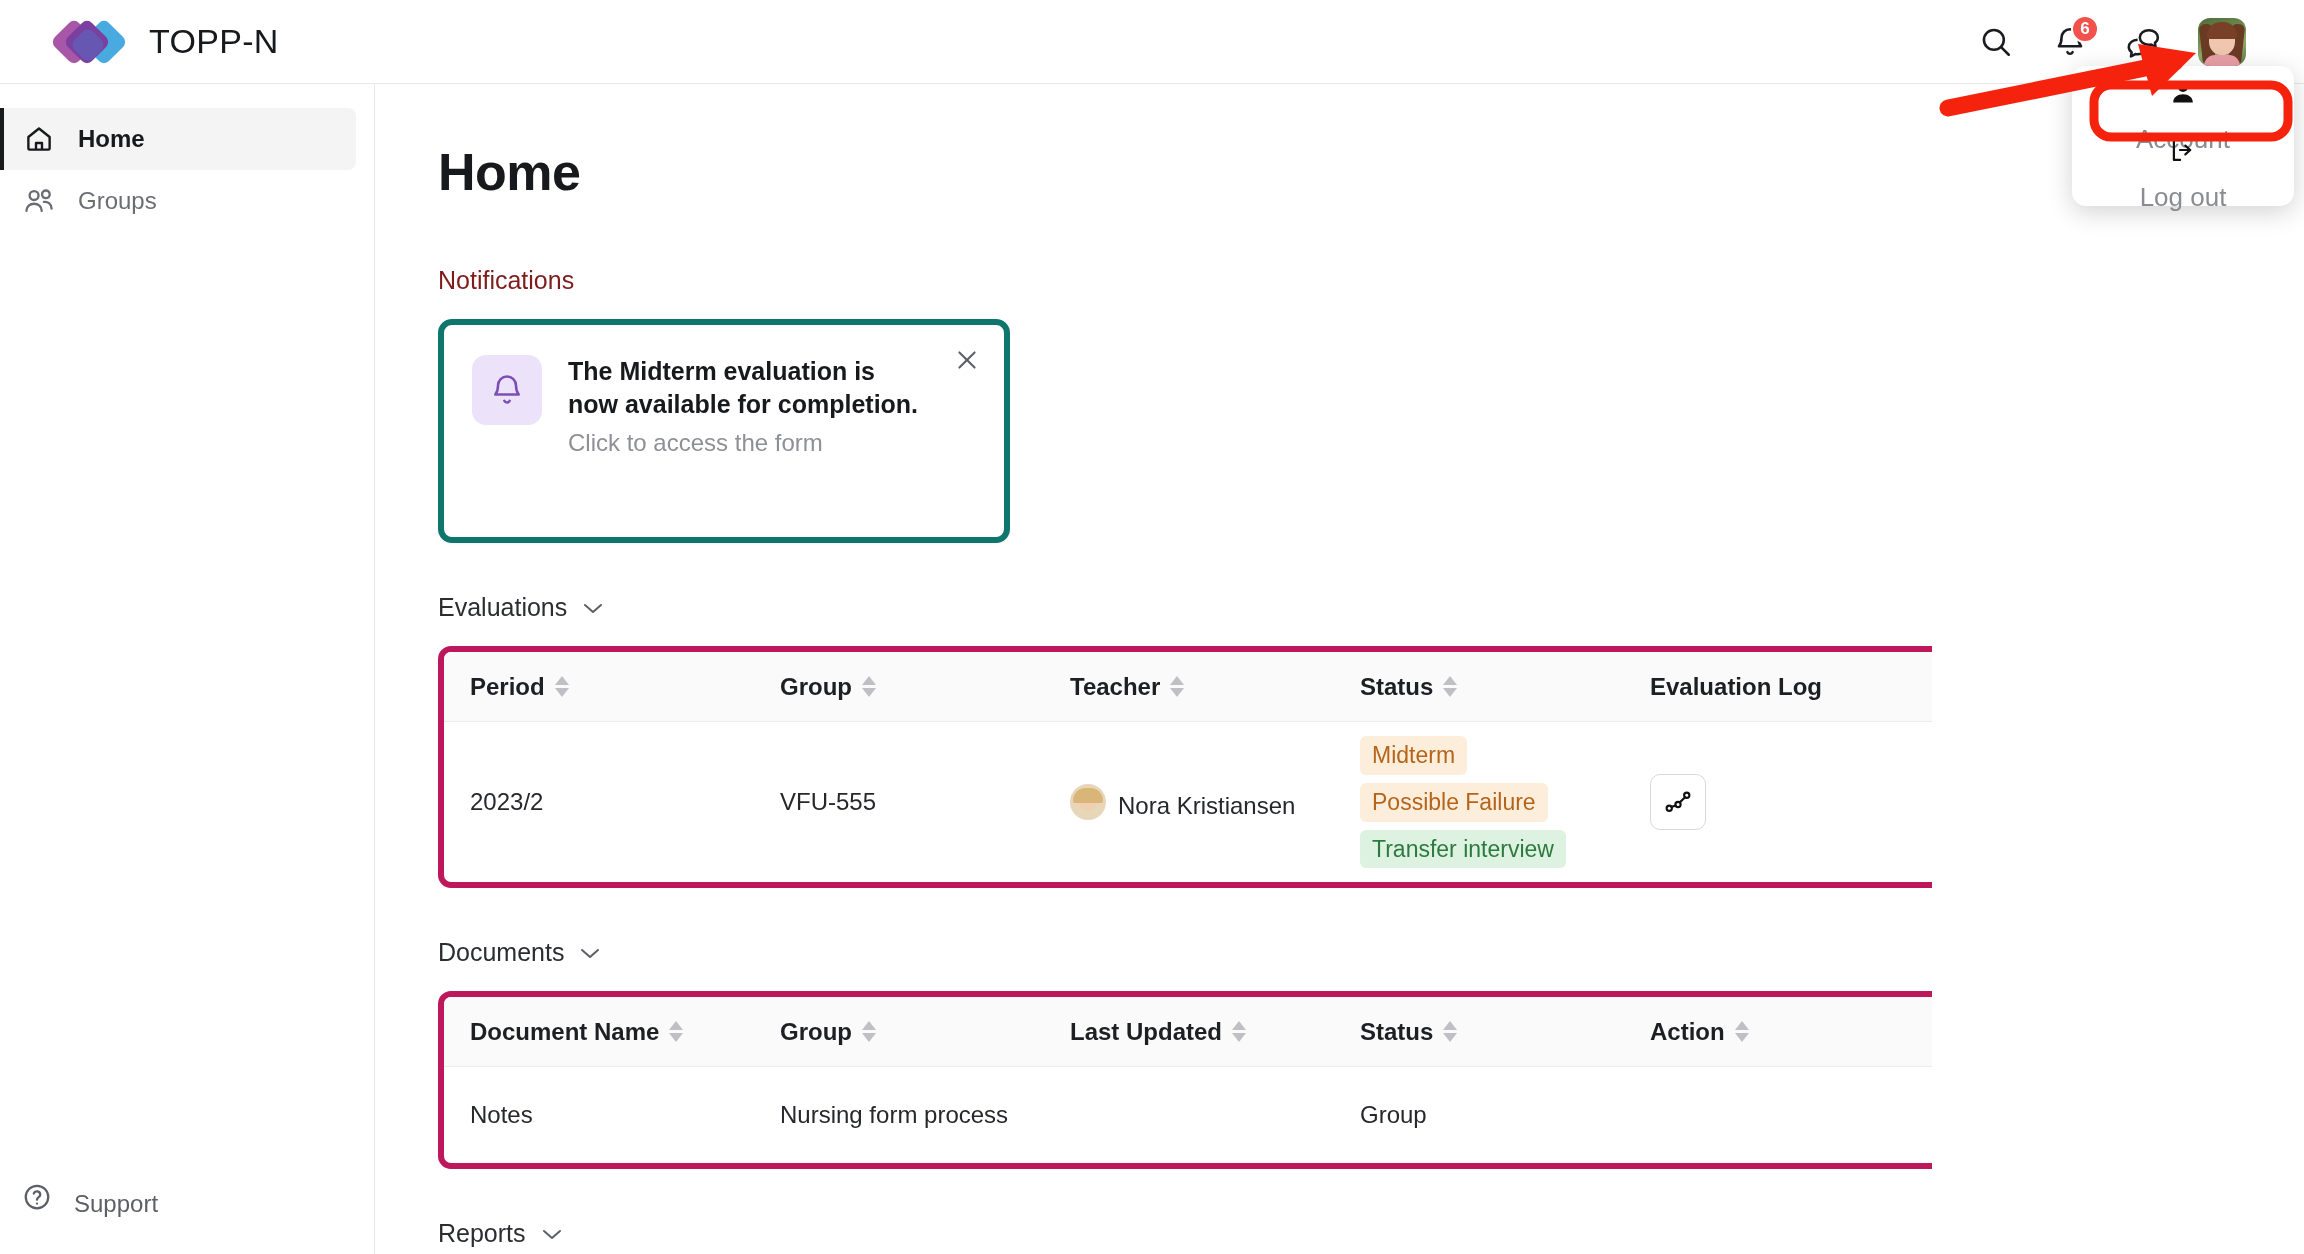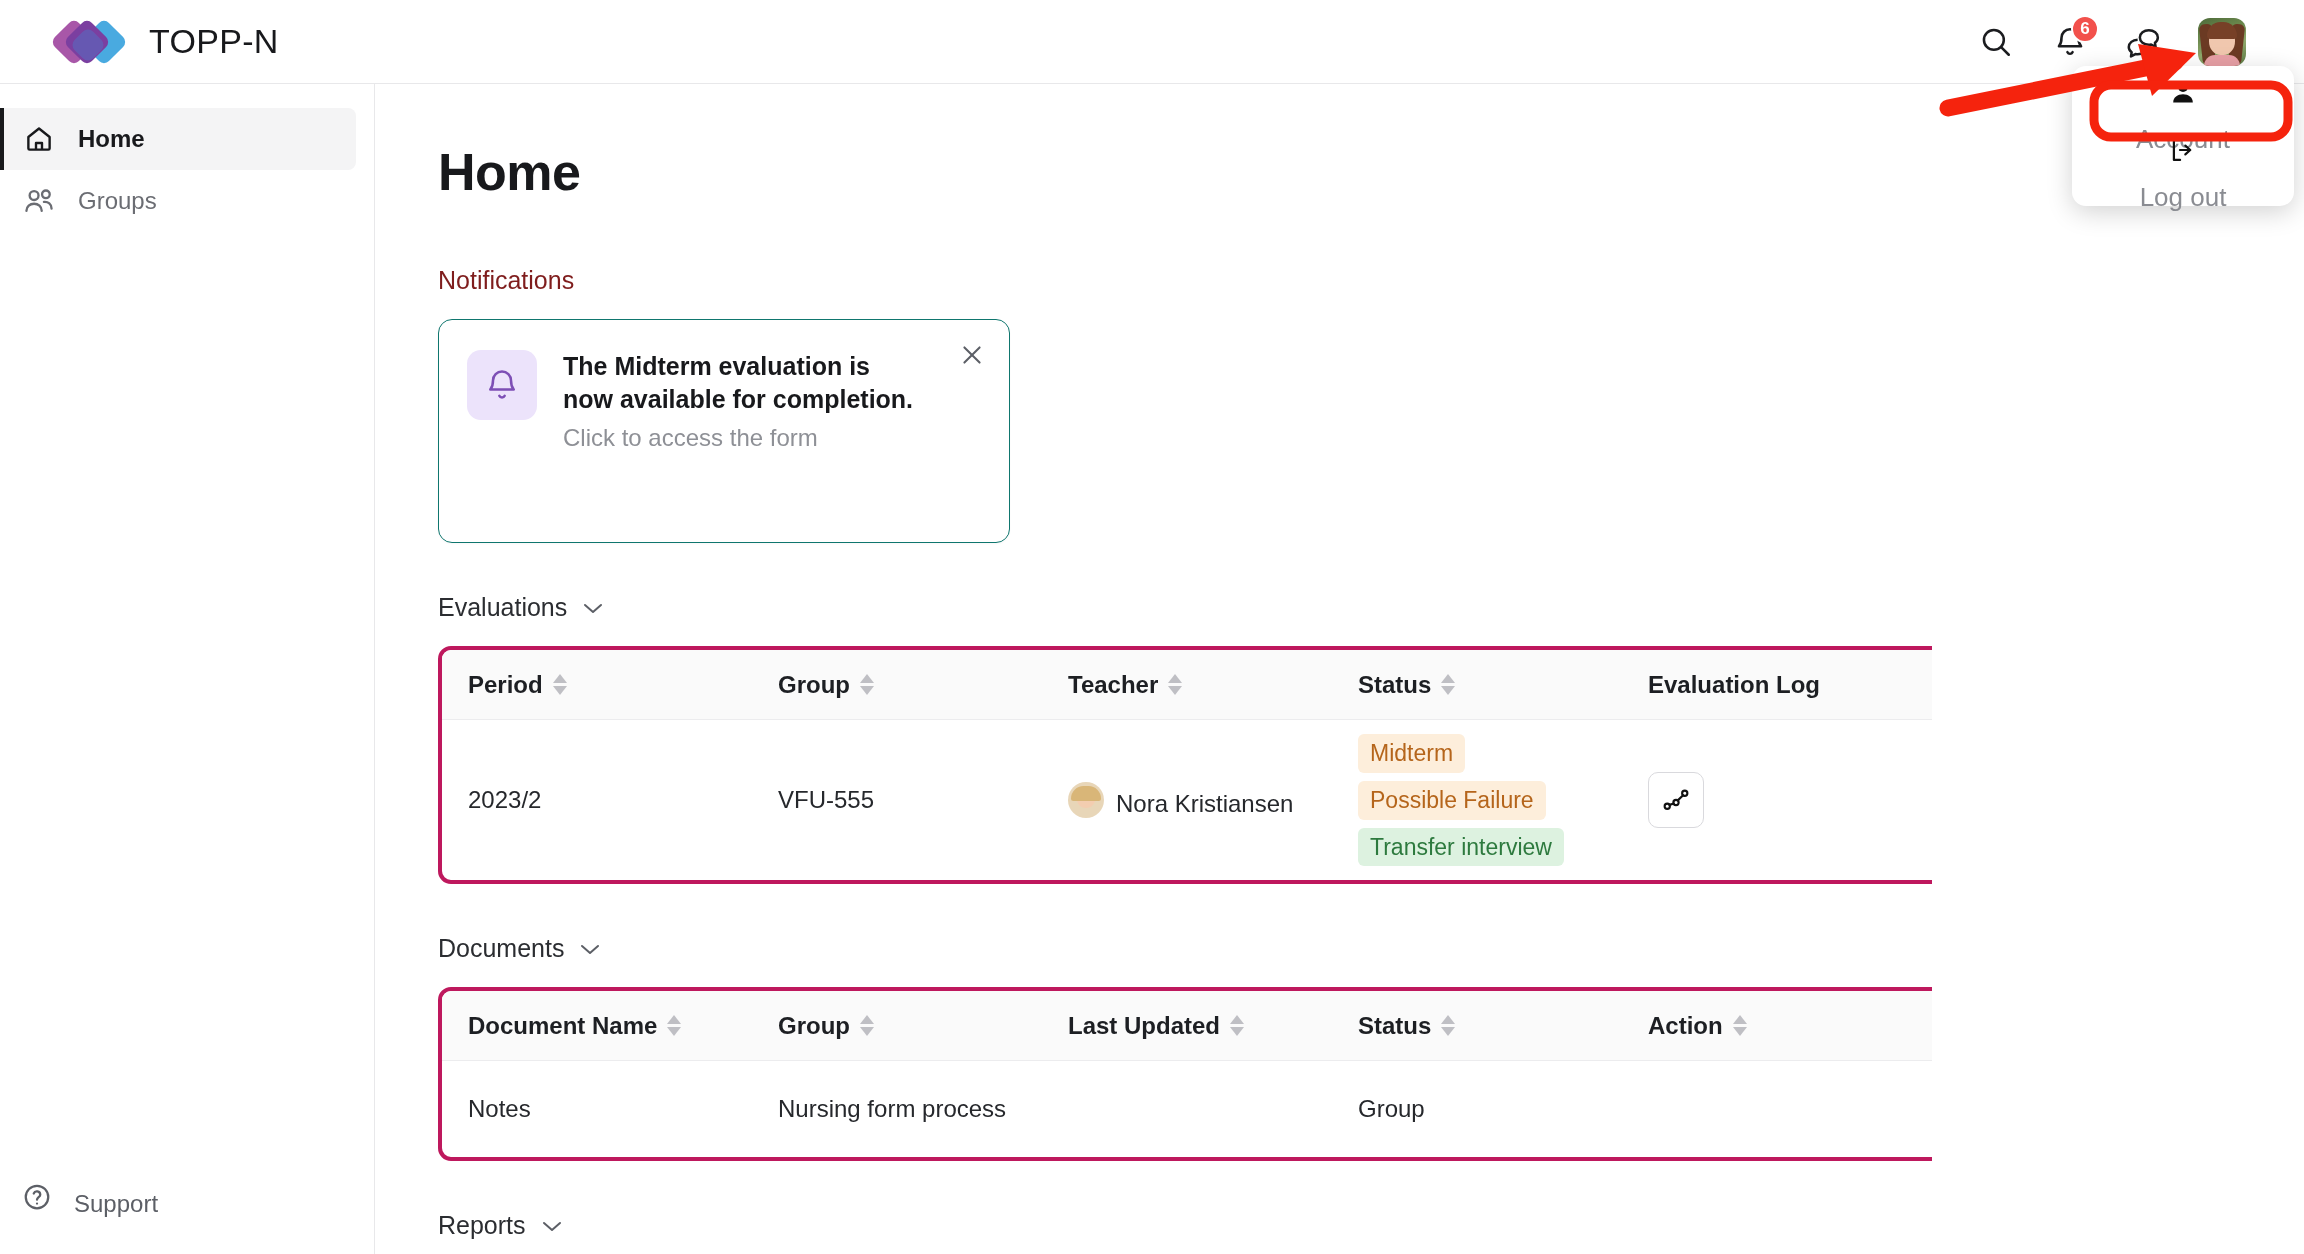--- a/index.html
+++ b/index.html
@@ -99,40 +99,40 @@
   .section-label { font-size: 25px; color: #7f1d1d; margin-top: 64px; }
   .section-head {
     display: flex; align-items: center; gap: 14px; margin-top: 50px;
     font-size: 25px; color: #2b2d31; cursor: pointer; width: fit-content;
   }
   .chev { display: inline-block; }
 
   
   .notif-card {
     margin-top: 24px; width: 572px; height: 224px;
-    border: 1px solid #0f766e; border-radius: 14px; background: #fff;
+    border: 6px solid #0f766e; border-radius: 14px; background: #fff;
     position: relative; padding: 30px 28px;
     box-shadow: 0 1px 2px rgba(0,0,0,.03);
   }
   .notif-inner { display: flex; gap: 26px; }
   .bellbox {
     width: 70px; height: 70px; border-radius: 14px; background: #ece3fb;
     display: flex; align-items: center; justify-content: center; flex: none;
   }
   .notif-title { font-size: 25px; font-weight: 700; line-height: 1.32; color: #18191c; max-width: 360px; }
   .notif-sub { margin-top: 8px; font-size: 24px; color: #8e9096; }
   .close-x {
     position: absolute; top: 18px; right: 20px; width: 34px; height: 34px;
     display: flex; align-items: center; justify-content: center; cursor: pointer; color: #5c5f66;
   }
 
   
   .table {
     margin-top: 24px; width: 1805px;
-    border: 4px solid #be185d; border-radius: 13px; overflow: hidden; background: #fff;
+    border: 6px solid #be185d; border-radius: 13px; overflow: hidden; background: #fff;
   }
   .thead {
     display: flex; align-items: center; height: 70px;
     background: #fafafa; border-bottom: 1px solid #ececee;
   }
   .th {
     display: flex; align-items: center; gap: 10px;
     font-size: 24px; font-weight: 700; color: #1d1f23; padding-left: 26px;
   }
   .tbody-row { display: flex; align-items: center; min-height: 96px; padding: 14px 0; }

